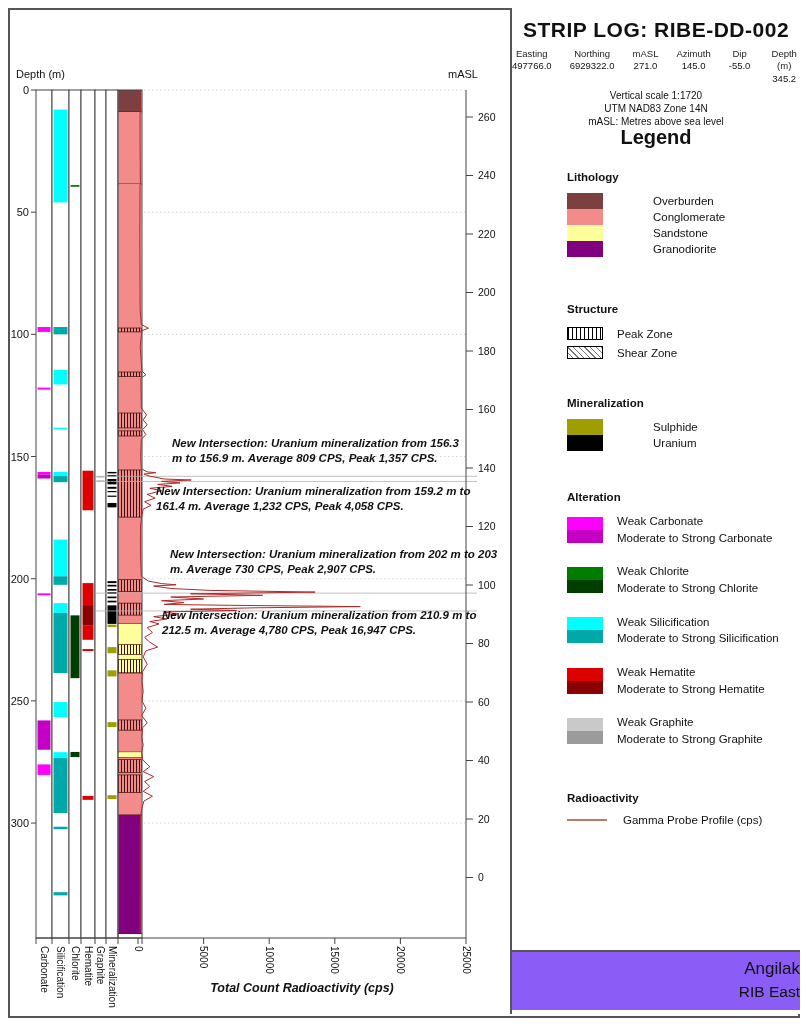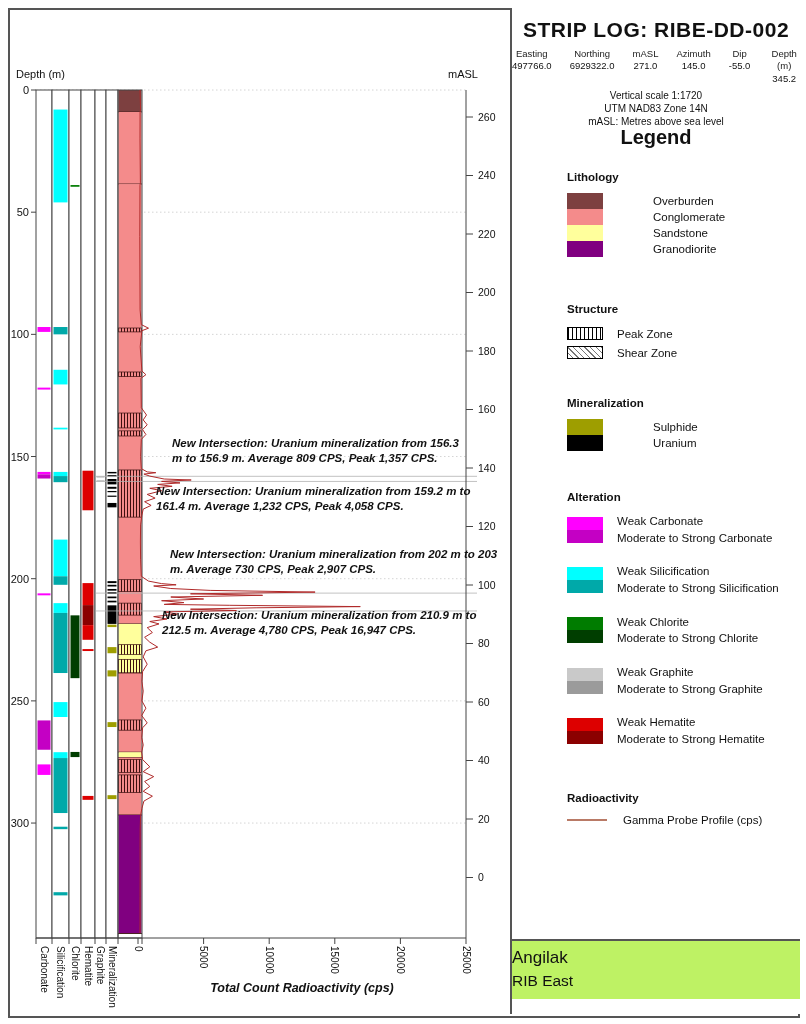--- a/index.html
+++ b/index.html
@@ -31,22 +31,22 @@
   .st-sw{width:36px;height:13px;flex:none;border:1px solid #000;box-sizing:border-box;}
   .sw-fault{background:repeating-linear-gradient(90deg,#000 0 1px,#fff 1px 4px);}
   .sw-shear{background:repeating-linear-gradient(45deg,#fff 0 3px,#777 3px 4px);}
   .alt-group{display:flex;align-items:center;margin-bottom:17px;}
   .alt-sw{width:36px;height:26px;flex:none;display:flex;flex-direction:column;}
   .alt-sw div{flex:1;}
   .alt-labels{margin-left:14px;font-size:11.5px;line-height:1.45;}
   .radio-row{display:flex;align-items:center;margin-top:4px;}
   .radio-line{width:40px;height:2px;background:#b97a66;flex:none;}
   .radio-label{font-size:11.5px;margin-left:16px;}
-  .rp-footer{position:absolute;bottom:15px;left:0;right:0;height:58px;border-top:2px solid #555;
-             text-align:left;background:#bef264;}
+  .rp-footer{position:absolute;bottom:4px;left:0;right:0;height:58px;border-top:2px solid #555;
+             text-align:right;background:#8b5cf6;}
   .f-project{font-size:17px;margin-top:7px;}
   .f-area{font-size:15.5px;margin-top:4px;}
 </style>
 </head>
 <body>
 
 <div class="page">
   <div class="frame"></div>
 
   <svg id="log-svg" width="512" height="1024">
@@ -335,56 +335,56 @@
                 <div style="background: rgb(255, 0, 255);"></div>
                 <div style="background: rgb(196, 0, 196);"></div>
               </div>
               <div class="alt-labels">
                 <div>Weak Carbonate</div>
                 <div>Moderate to Strong Carbonate</div>
               </div>
             </div>
             <div class="alt-group">
               <div class="alt-sw">
+                <div style="background: rgb(0, 124, 0);"></div>
+                <div style="background: rgb(0, 62, 0);"></div>
+              </div>
+              <div class="alt-labels">
+                <div>Weak Chlorite</div>
+                <div>Moderate to Strong Chlorite</div>
+              </div>
+            </div>
+            <div class="alt-group">
+              <div class="alt-sw">
                 <div style="background: rgb(0, 255, 255);"></div>
                 <div style="background: rgb(0, 169, 169);"></div>
               </div>
               <div class="alt-labels">
                 <div>Weak Silicification</div>
                 <div>Moderate to Strong Silicification</div>
               </div>
             </div>
             <div class="alt-group">
               <div class="alt-sw">
-                <div style="background: rgb(0, 124, 0);"></div>
-                <div style="background: rgb(0, 62, 0);"></div>
+                <div style="background: rgb(221, 0, 0);"></div>
+                <div style="background: rgb(139, 0, 0);"></div>
               </div>
               <div class="alt-labels">
-                <div>Weak Chlorite</div>
-                <div>Moderate to Strong Chlorite</div>
+                <div>Weak Hematite</div>
+                <div>Moderate to Strong Hematite</div>
               </div>
             </div>
             <div class="alt-group">
               <div class="alt-sw">
                 <div style="background: rgb(201, 201, 201);"></div>
                 <div style="background: rgb(155, 155, 155);"></div>
               </div>
               <div class="alt-labels">
                 <div>Weak Graphite</div>
                 <div>Moderate to Strong Graphite</div>
-              </div>
-            </div>
-            <div class="alt-group">
-              <div class="alt-sw">
-                <div style="background: rgb(221, 0, 0);"></div>
-                <div style="background: rgb(139, 0, 0);"></div>
-              </div>
-              <div class="alt-labels">
-                <div>Weak Hematite</div>
-                <div>Moderate to Strong Hematite</div>
               </div>
             </div>
           </div>
           <div class="legend-section sec-radio">
             <div class="sec-head">Radioactivity</div>
             <div class="radio-row">
               <div class="radio-line" style="background: rgb(185, 122, 102);"></div>
               <div class="radio-label">Gamma Probe Profile (cps)</div>
             </div>
           </div>

